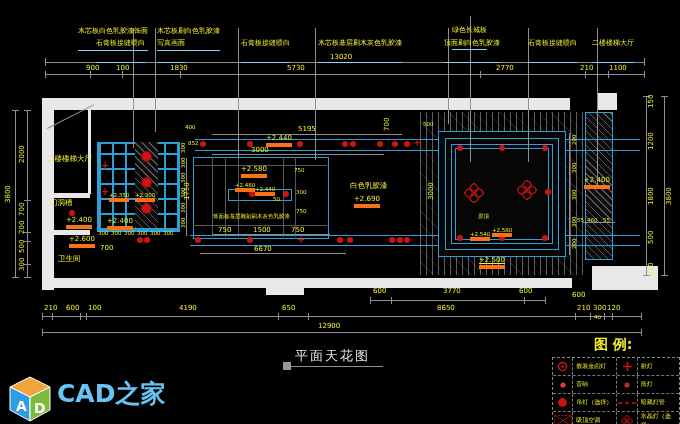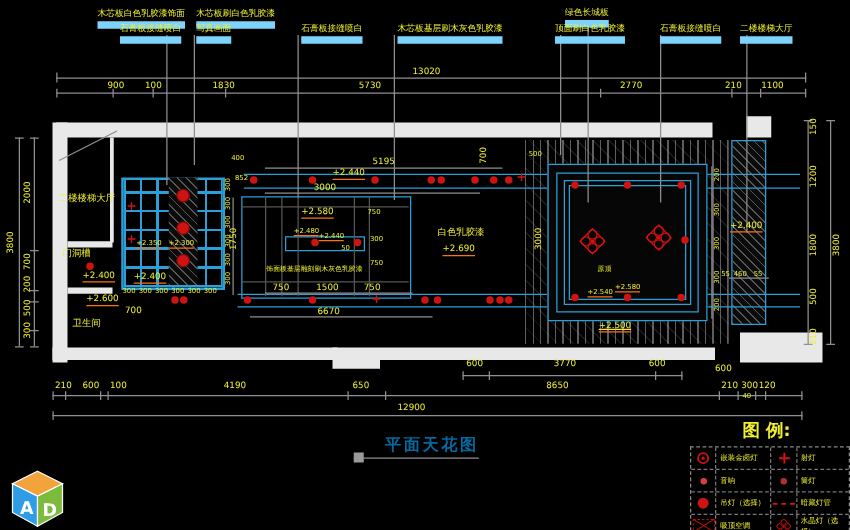--- a/index.html
+++ b/index.html
@@ -13,30 +13,30 @@
   .cyb{border:1px solid #2b9fd6;}
   .band{border-top:1px solid #2b9fd6;border-bottom:1px solid #2b9fd6;}
   .sq{background:#060606;border:1px solid #2b9fd6;}
   .slats{background-image:repeating-linear-gradient(90deg,rgba(170,170,170,.55) 0 1px,transparent 1px 6px),
          repeating-linear-gradient(45deg,rgba(120,120,120,.22) 0 1px,transparent 1px 9px);}
   .hatchD{background-color:#0b0b0b;background-image:repeating-linear-gradient(45deg,rgba(160,160,160,.5) 0 1px,transparent 1px 5px);}
   .lattice{border:2px solid #2b9fd6;background-image:repeating-linear-gradient(90deg,#2b9fd6 0 2px,transparent 2px 13px),
            repeating-linear-gradient(0deg,#2b9fd6 0 2px,transparent 2px 15px);}
   .diag{transform:rotate(-27deg);transform-origin:0 0;}
   .lbl{position:absolute;color:#f0f030;font-size:7px;line-height:1.1;white-space:nowrap;}
-  .ann{border-bottom:6px solid #7dd3fc;padding-bottom:1px;}
-  .elev{border-bottom:1px solid #f97316;}
+  .ann{border-bottom:1px solid #7dd3fc;padding-bottom:14px;margin-top:20px;}
+  .elev{border-bottom:4px solid #f97316;}
   .tiny{font-size:5.5px;}
   .room{font-size:7.5px;}
   .rot{transform:rotate(-90deg);transform-origin:0 0;}
   .dot{position:absolute;width:6px;height:6px;border-radius:50%;background:#cf1212;}
   .ring{position:absolute;width:9px;height:9px;border-radius:50%;background:#cf1212;border:1px solid #7a0c0c;}
   .plus{position:absolute;color:#cf1212;font-size:10px;font-weight:bold;line-height:1;}
   .med{position:absolute;width:24px;height:24px;}
-  .dtitle{position:absolute;left:308px;top:347px;color:#0369a1;font-size:13px;font-weight:bold;letter-spacing:2px;}
+  .dtitle{position:absolute;left:295px;top:347px;color:#e5e5e5;font-size:13px;font-weight:normal;letter-spacing:2px;}
   
   #legend{left:552px;top:336px;width:126px;}
   .legend-title{position:relative;color:#f0f030;font-size:14px;font-weight:bold;margin-left:42px;margin-bottom:3px;}
   .legend-box{border:1px dashed #888;width:126px;background:#000;}
   .lrow{display:flex;height:17px;align-items:center;border-top:1px dashed #777;}
   .lrow:first-child{border-top:none;}
   .lic{width:20px;display:flex;justify-content:center;align-items:center;border-right:1px dashed #777;height:100%;}
   .llb{width:42px;color:#f0f030;font-size:6px;padding-left:3px;border-right:1px dashed #777;height:100%;display:flex;align-items:center;}
   .llb2{width:40px;color:#f0f030;font-size:6px;padding-left:3px;display:flex;align-items:center;height:100%;}
   
@@ -373,15 +373,16 @@
   </div>
 
   <div id="logo" class="abs">
     <svg width="44" height="46" viewBox="0 0 44 46">
       <polygon points="22,1 42,11 22,21 2,11" fill="#f2a33c" stroke="#fff" stroke-width="1"></polygon>
       <polygon points="2,11 22,21 22,45 2,34" fill="#2f9ce8" stroke="#fff" stroke-width="1"></polygon>
       <polygon points="42,11 22,21 22,45 42,34" fill="#7dbb3f" stroke="#fff" stroke-width="1"></polygon>
       <text x="8" y="35" font-size="14" fill="#fff" font-weight="bold">A</text>
       <text x="26" y="37" font-size="14" fill="#fff" font-weight="bold">D</text>
     </svg>
+    <div class="site-name">CAD之家</div>
   </div>
 
 </div>
 
 </body></html>

